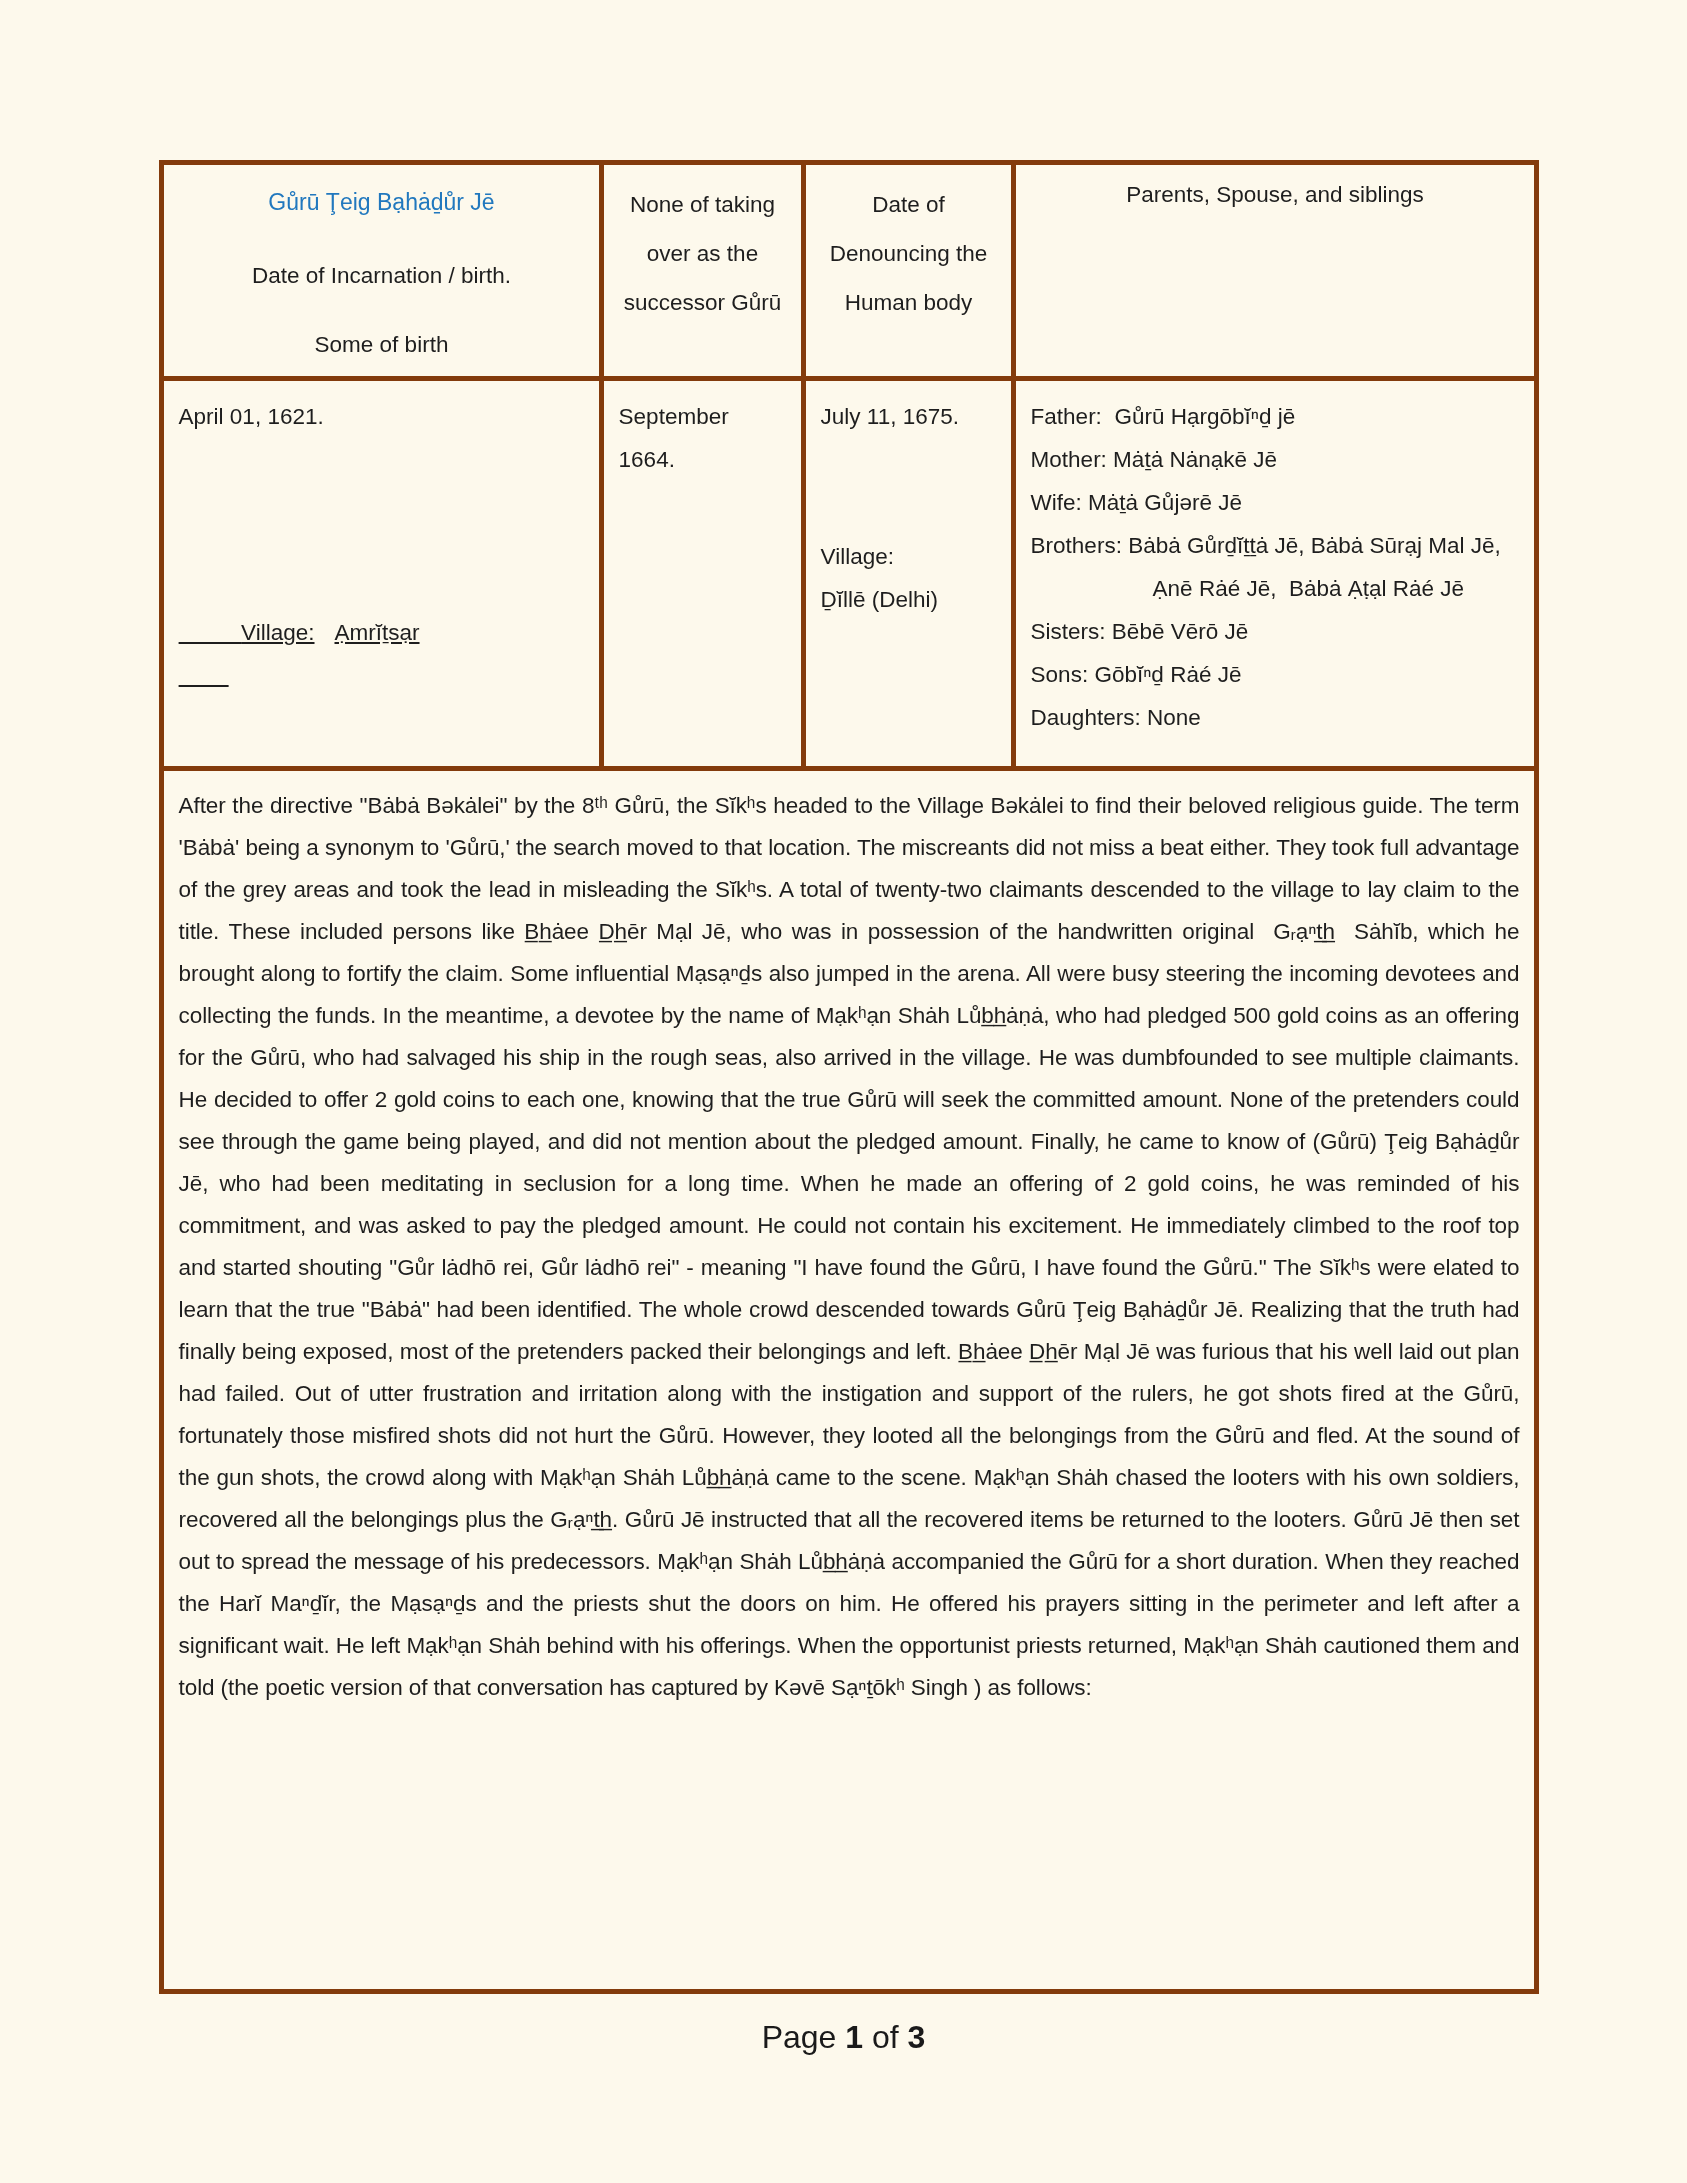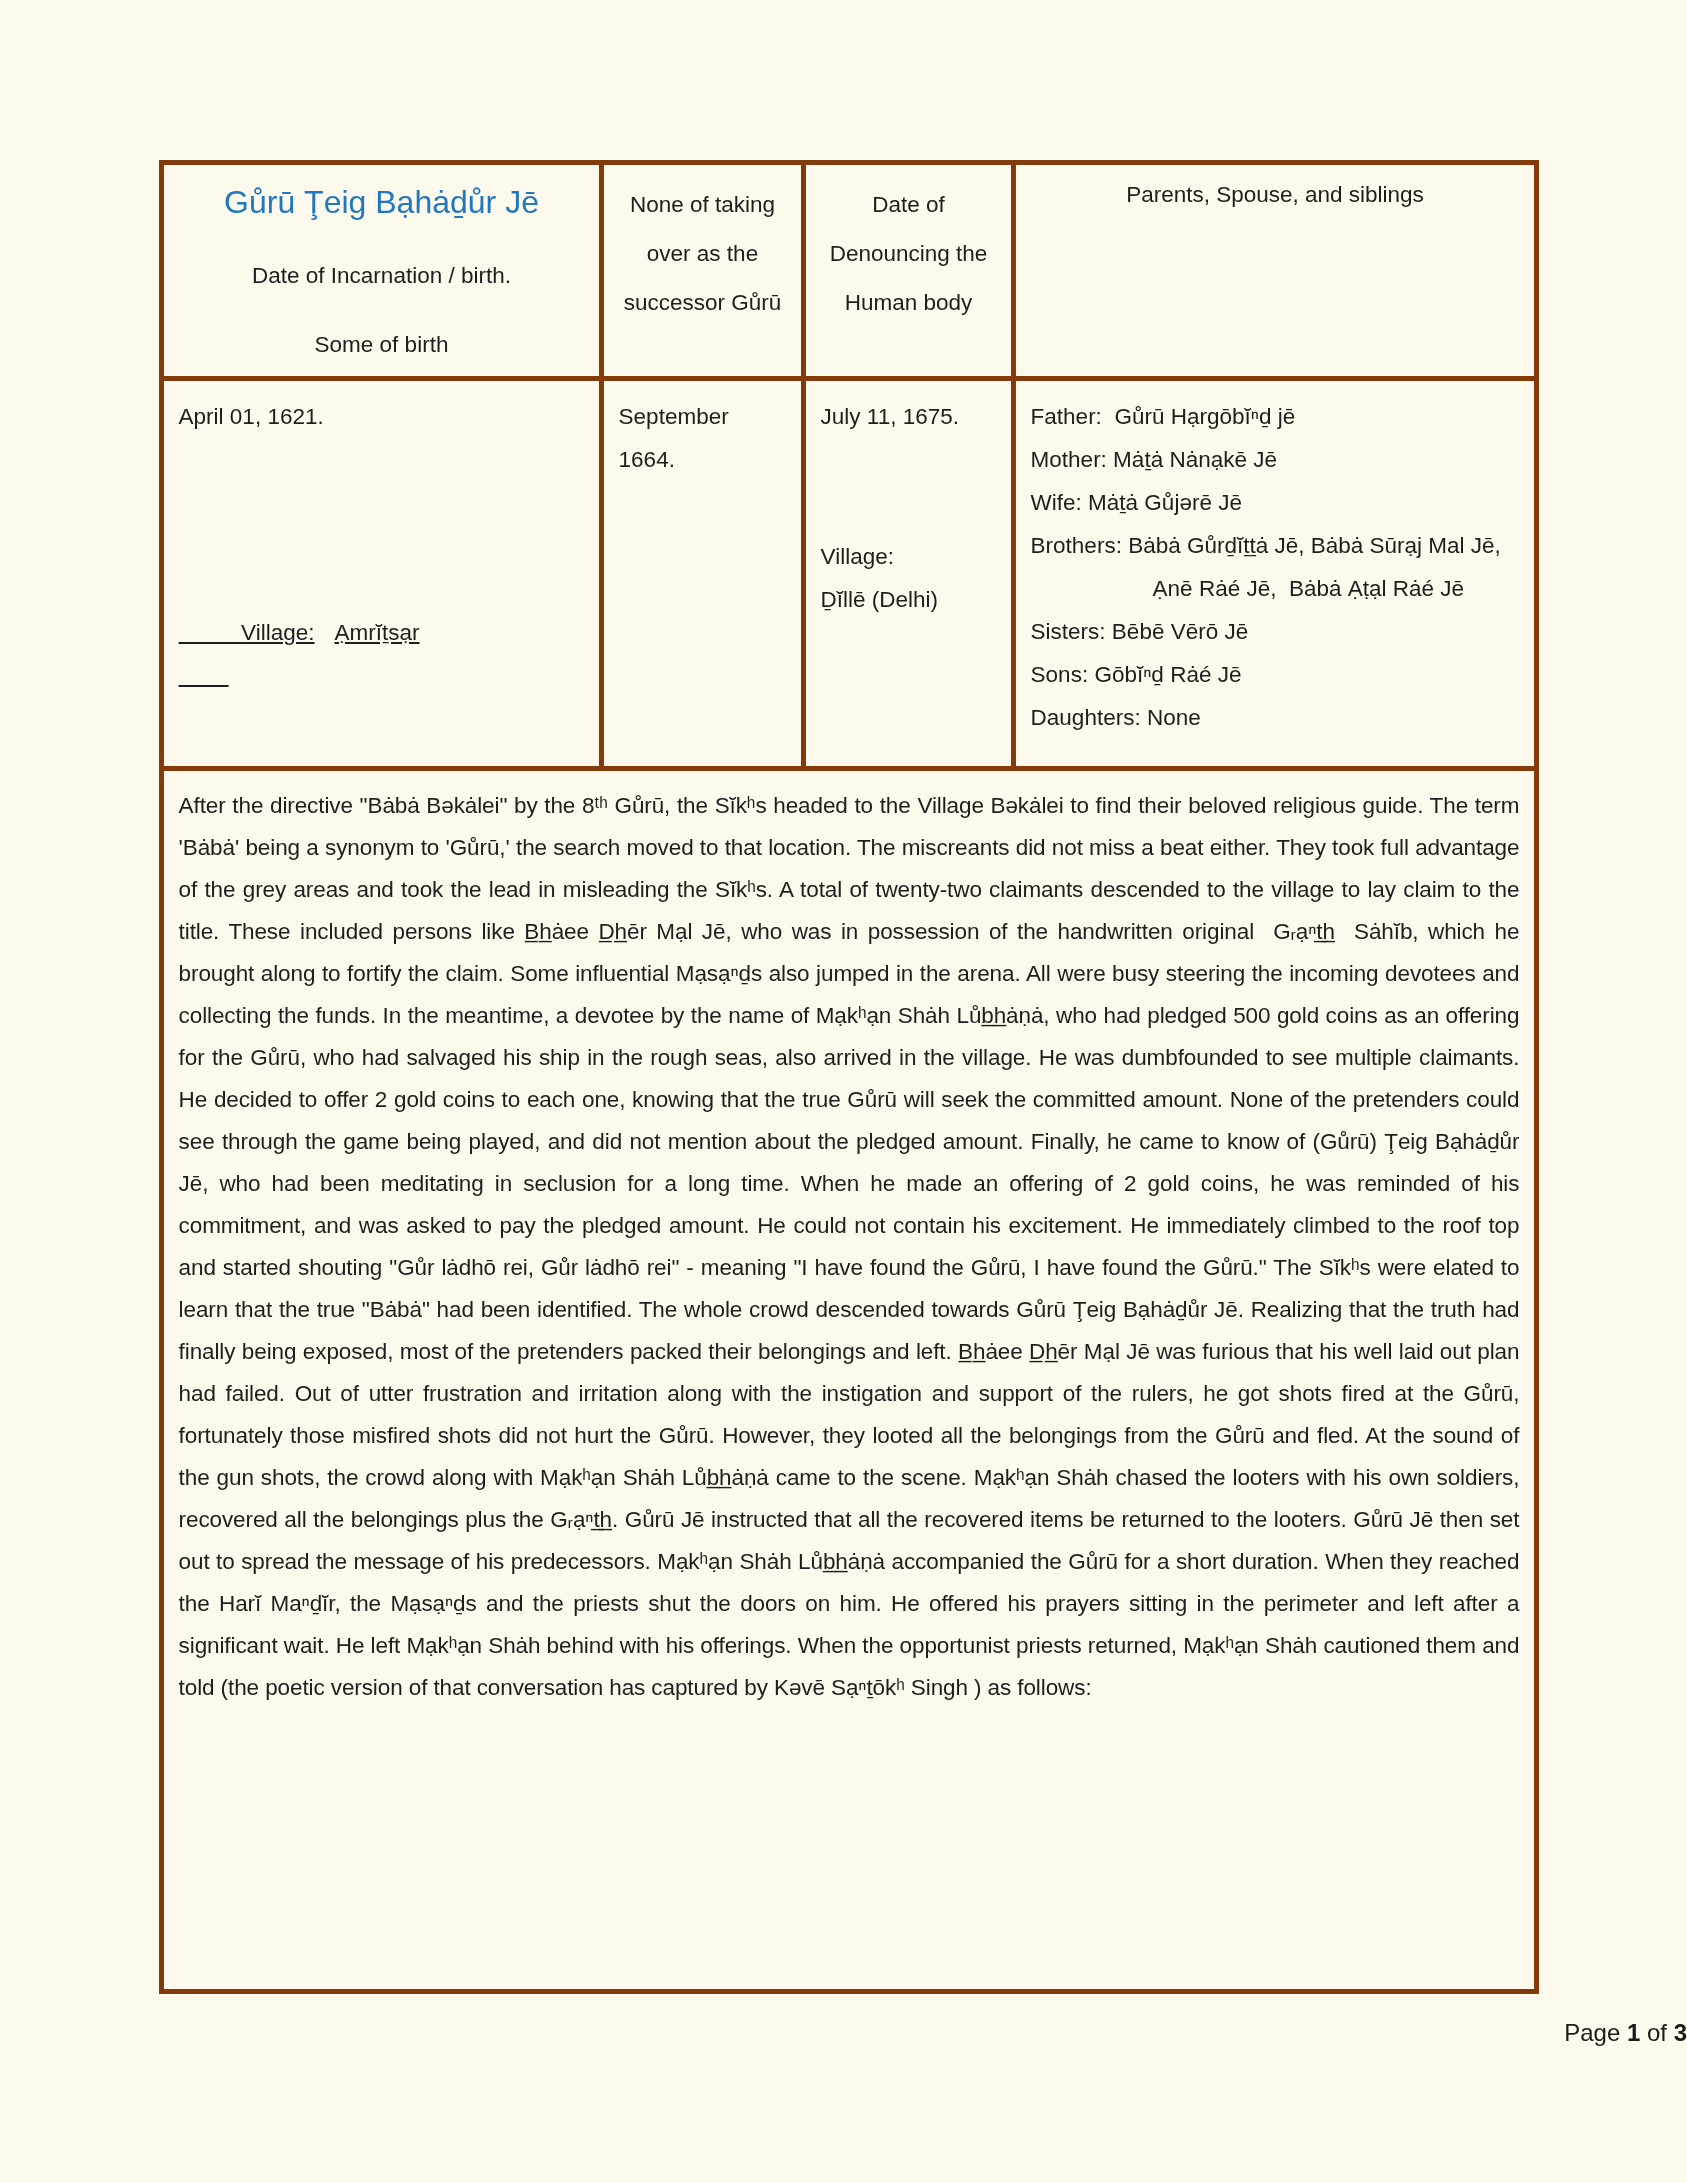--- a/index.html
+++ b/index.html
@@ -26,21 +26,21 @@
   }
   tr.r-head  { height:204px; }
   tr.r-data  { height:390px; }
   tr.r-para  { height:1223px; }
 
   td.hdr { text-align:center; line-height:49px; padding-top:9.3px; }
   td.hdr-c4 { vertical-align:middle; line-height:29px; }
 
   .h1-title {
     color:#2178BE;
-    font-size:32px;
+    font-size:23px;
     line-height:33px;
     margin:6.6px 0 41px 0;
   }
   .h1-block { line-height:32px; margin:0 0 37px 0; }
   .h1-block.last { margin-bottom:0; }
 
   td.cell { line-height:43px; }
   .village-line-1 { margin-top:130px; white-space:pre-wrap;text-decoration:underline; }
   .village-label-gap { display:inline-block; width:20px; }
   .death-village { margin-top:97px; }
@@ -53,22 +53,22 @@
     font-size:22.5px;
     line-height:42px;
     text-align:justify;
     white-space:pre-wrap;
     letter-spacing:-0.1px;
   }
 
   .footer {
     position:absolute; left:0; top:2019px;
     width:100%;
-    text-align:right;
-    font-size:24px;
+    text-align:center;
+    font-size:32px;
     color:#1a1a1a;
   }
   .footer b { font-weight:bold; }
 </style>
 </head>
 <body>
 
 <div class="page">
 
   <table class="doc">

